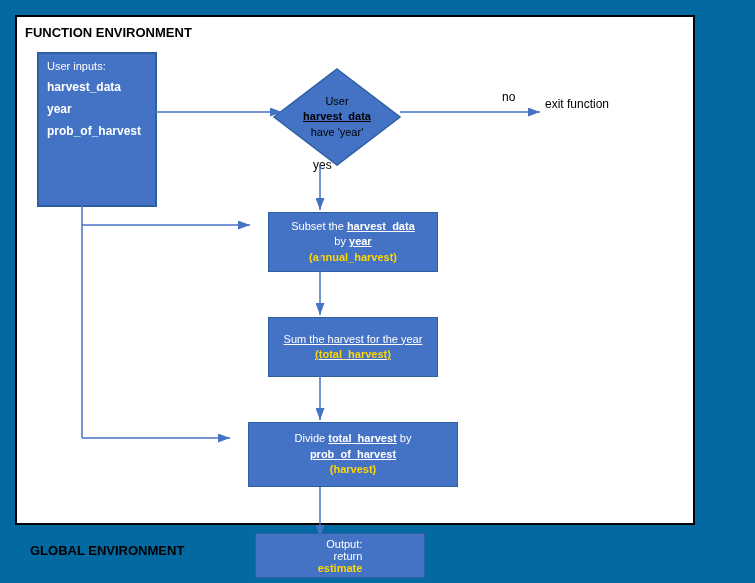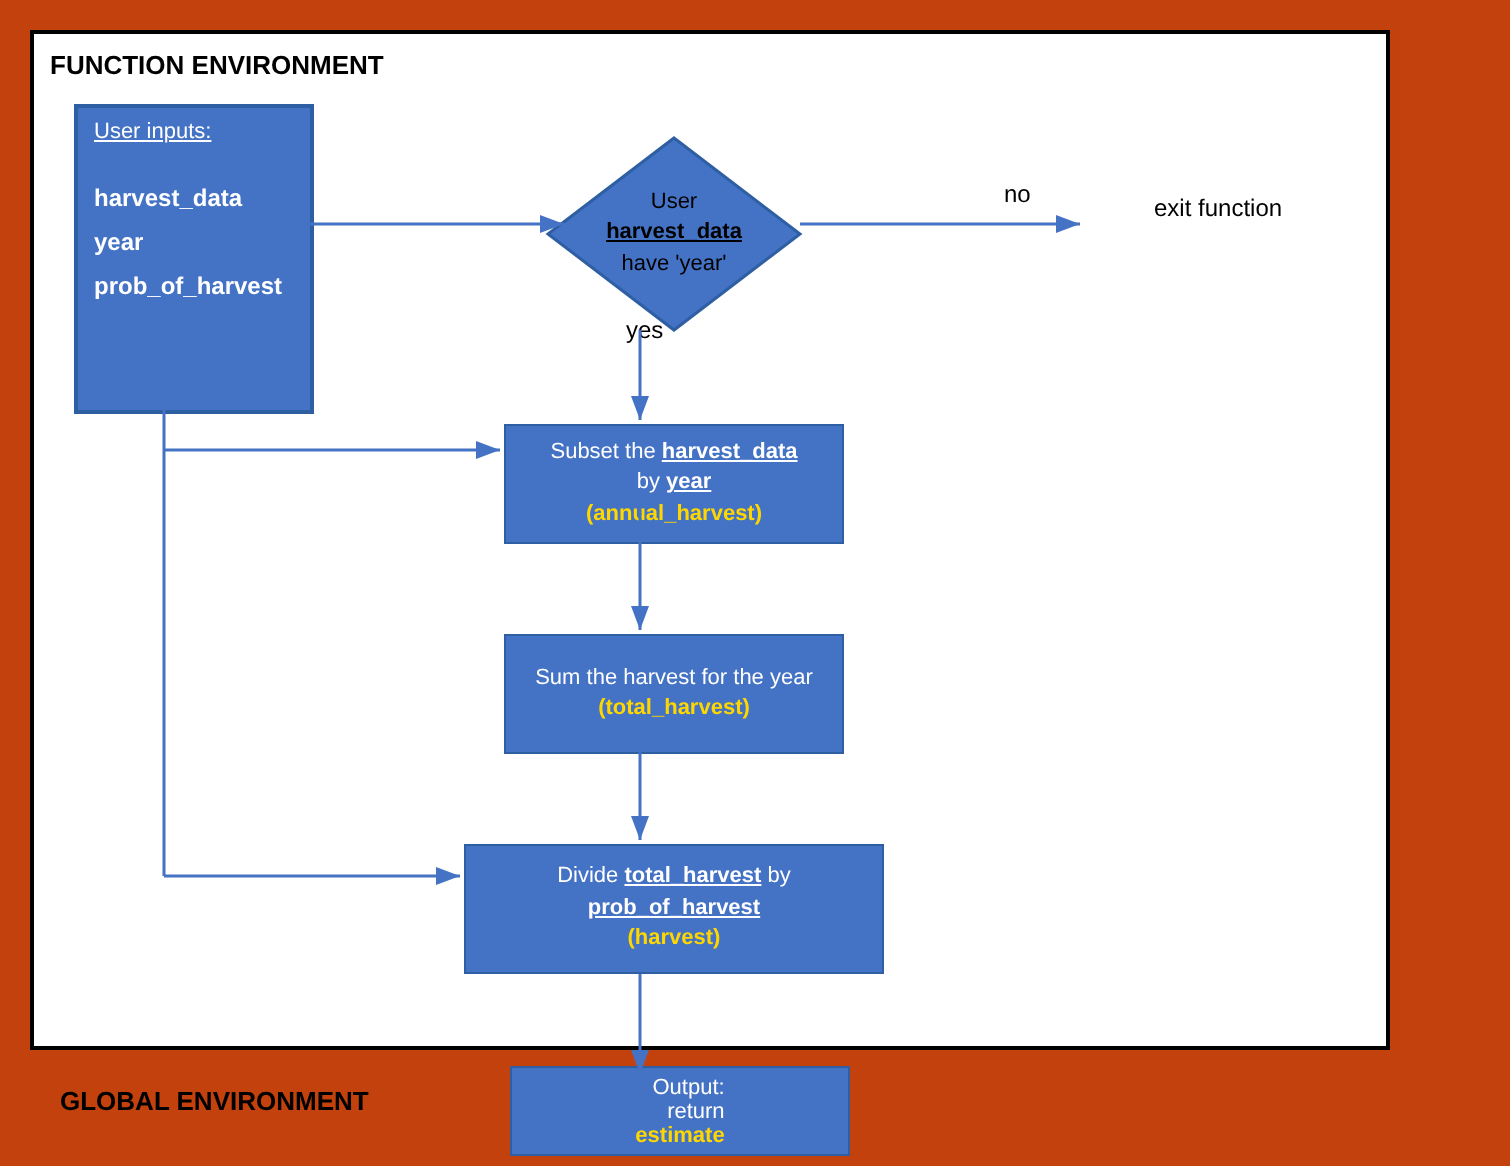--- a/index.html
+++ b/index.html
@@ -9,21 +9,21 @@
       background: #fff;
       font-family: Arial, sans-serif;
       font-size: 12px;
       overflow: hidden;
     }
 
     .outer {
       width: 755px;
       height: 583px;
       position: relative;
-      background: #c2410c;
+      background: #0369a1;
     }
 
     
     .diagram-area {
       position: absolute;
       top: 15px;
       left: 15px;
       width: 680px;
       height: 510px;
       border: 2px solid #000;
@@ -46,23 +46,22 @@
       left: 20px;
       width: 120px;
       height: 155px;
       background: #4472c4;
       border: 2px solid #2e5fa3;
       padding: 6px 8px;
     }
 
     .user-inputs-title {
       color: #fff;
-      text-decoration: underline;
-      font-size: 11px;
-      margin-bottom: 20px;
+      font-size: 11px;
+      margin-bottom: 8px;
     }
 
     .user-input-item {
       color: #fff;
       font-weight: bold;
       font-size: 12px;
       margin-bottom: 8px;
     }
 
     
@@ -101,20 +100,21 @@
       background: #4472c4;
       border: 1px solid #2e5fa3;
       text-align: center;
       color: #fff;
       font-size: 11px;
       line-height: 1.4;
       display: flex;
       align-items: center;
       justify-content: center;
       padding: 6px;
+      margin-left: 16px;
     }
 
     .yellow { color: #ffd700; font-weight: bold; }
     .underline-bold { text-decoration: underline; font-weight: bold; }
 
     
     .output-box {
       position: absolute;
       top: 533px;
       left: 255px;
@@ -149,21 +149,20 @@
       pointer-events: none;
     }
 
     .exit-text {
       position: absolute;
       top: 95px;
       left: 545px;
       font-size: 12px;
       color: #000;
       line-height: 1.5;
-      margin-left: 32px;
     }
 
     .no-label {
       position: absolute;
       top: 90px;
       left: 502px;
       font-size: 12px;
       color: #000;
     }
 
@@ -201,21 +200,21 @@
           <div class="underline-bold">harvest_data</div>
           <div>have 'year'</div>
         </div>
       </div>
     </div>
 
     <div class="process-box" style="top:195px; left:235px; width:170px; height:60px;">
       <div>Subset the <span class="underline-bold">harvest_data</span><br>by <span class="underline-bold">year</span><br><span class="yellow">(annual_harvest)</span></div>
     </div>
 
-    <div class="process-box" style="top:300px; left:235px; width:170px; height:60px;">
+    <div class="process-box" style="top:300px; left:235px; width:170px; height:60px;text-decoration:underline;">
       <div>Sum the harvest for the year<br><span class="yellow">(total_harvest)</span></div>
     </div>
 
     <div class="process-box" style="top:405px; left:215px; width:210px; height:65px;">
       <div>Divide <span class="underline-bold">total_harvest</span> by<br><span class="underline-bold">prob_of_harvest</span><br><span class="yellow">(harvest)</span></div>
     </div>
 
   </div>
 
   <div class="no-label">no</div>

